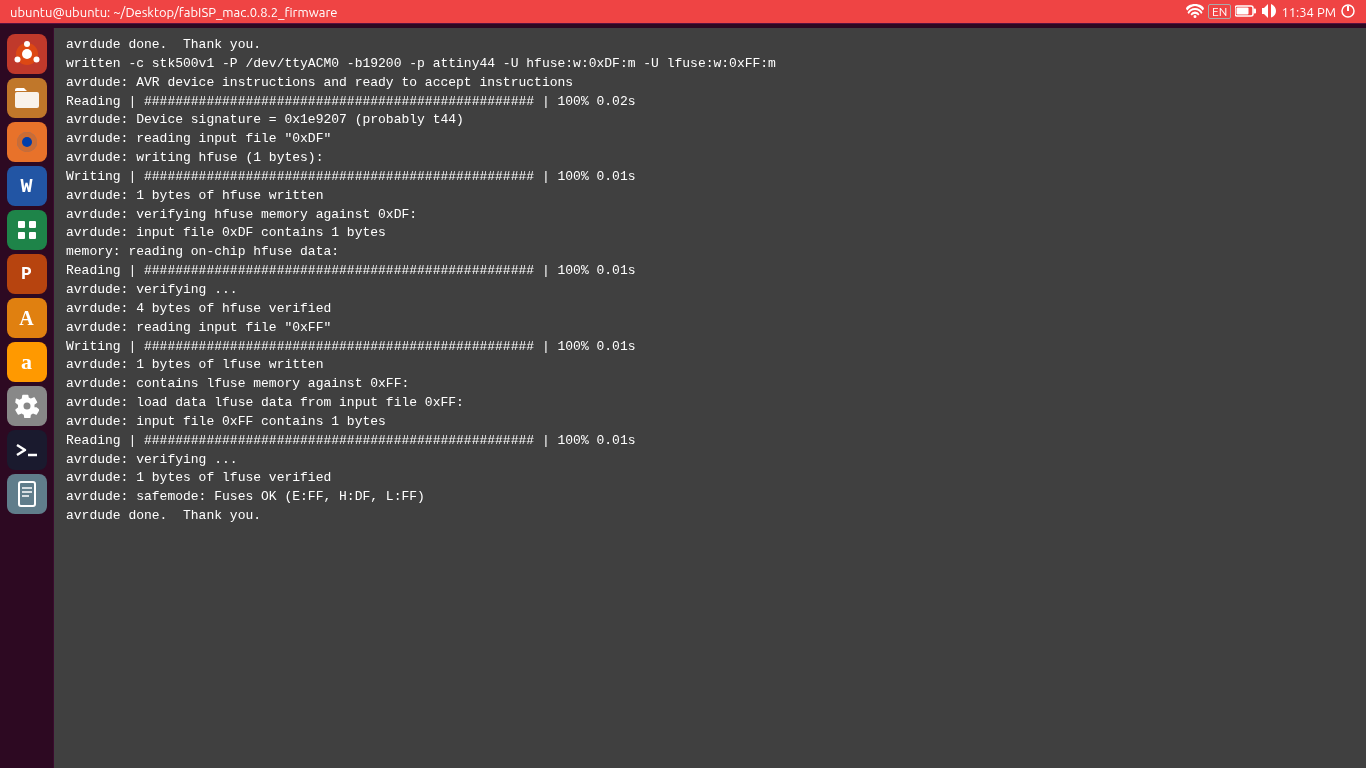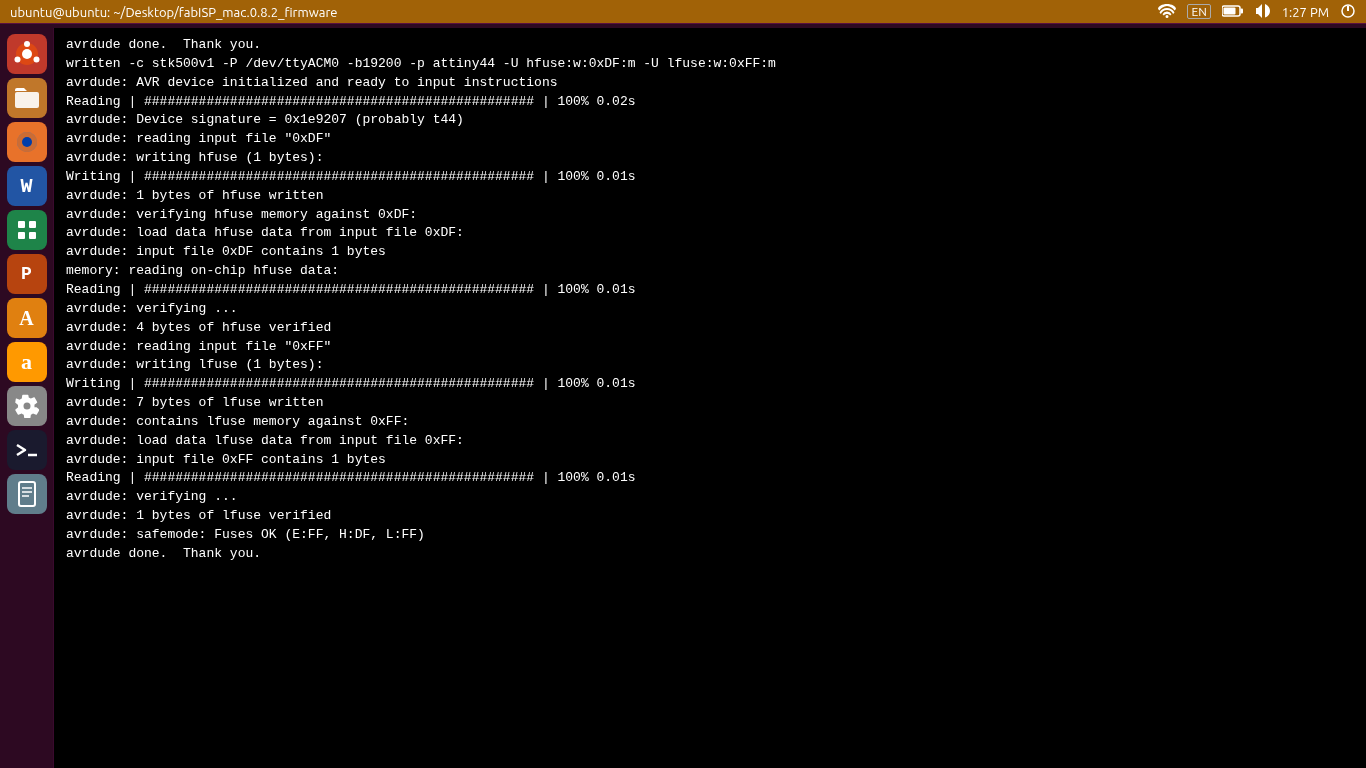--- a/index.html
+++ b/index.html
@@ -8,36 +8,36 @@
       height: 768px;
       background: #2d0922;
       font-family: 'Courier New', Courier, monospace;
       overflow: hidden;
     }
 
     
     #topbar {
       width: 100%;
       height: 24px;
-      background: #a16207;
+      background: #ef4444;
       display: flex;
       align-items: center;
       justify-content: space-between;
       padding: 0 10px;
       border-bottom: 1px solid #5a1040;
     }
     #topbar-title {
       color: #ffffff;
       font-size: 13px;
       font-family: 'Ubuntu', Arial, sans-serif;
     }
     #topbar-right {
       display: flex;
       align-items: center;
-      gap: 11px;
+      gap: 4px;
       color: #ffffff;
       font-size: 12px;
       font-family: 'Ubuntu', Arial, sans-serif;
     }
 
     
     #sidebar {
       position: absolute;
       left: 0;
       top: 28px;
@@ -66,21 +66,21 @@
     .sidebar-icon.firefox { background: #e8722a; }
     .sidebar-icon.dark-term { background: #1a1a2e; }
 
     
     #terminal {
       position: absolute;
       left: 54px;
       top: 28px;
       right: 0;
       bottom: 0;
-      background: #000000;
+      background: #404040;
       padding: 8px 12px;
       overflow: hidden;
     }
     .term-line {
       color: #ffffff;
       font-size: 13px;
       line-height: 1.45;
       white-space: pre;
       font-family: 'Courier New', Courier, monospace;
     }
@@ -105,21 +105,21 @@
         <rect x="0" y="1" width="18" height="10" rx="2" fill="none" stroke="white" stroke-width="1.5"></rect>
         <rect x="18.5" y="3.5" width="2.5" height="5" rx="1" fill="white"></rect>
         <rect x="1.5" y="2.5" width="12" height="7" rx="1" fill="white"></rect>
       </svg>
     </span>
     <span>
       <svg width="16" height="16" viewBox="0 0 16 16" fill="white">
         <path d="M3 5H1v6h2l4 4V1L3 5zm9.5 3c0-1.77-1-3.29-2.5-4.03v8.05c1.5-.73 2.5-2.25 2.5-4.02zm-2.5-7L10 2v2.17C11.21 5.24 12 6.76 12 8s-.79 2.76-2 3.83V14l.5.5C13.54 13.1 15 10.73 15 8s-1.46-5.1-4-6.5z"></path>
       </svg>
     </span>
-    <span style="font-size:13px;">1:27 PM</span>
+    <span style="font-size:13px;">11:34 PM</span>
     <span>
       <svg width="16" height="16" viewBox="0 0 16 16" fill="white">
         <circle cx="8" cy="8" r="6" fill="none" stroke="white" stroke-width="1.5"></circle>
         <line x1="8" y1="3" x2="8" y2="8" stroke="white" stroke-width="2"></line>
       </svg>
     </span>
   </div>
 </div>
 
 <div id="sidebar">
@@ -184,46 +184,44 @@
       <line x1="5" y1="15" x2="12" y2="15" stroke="white" stroke-width="1.5"></line>
     </svg>
   </div>
 </div>
 
 <div id="terminal">
 <div class="term-line">avrdude done.  Thank you.</div>
     <div class="term-line"></div>
     <div class="term-line">written -c stk500v1 -P /dev/ttyACM0 -b19200 -p attiny44 -U hfuse:w:0xDF:m -U lfuse:w:0xFF:m</div>
     <div class="term-line"></div>
-    <div class="term-line">avrdude: AVR device initialized and ready to input instructions</div>
+    <div class="term-line">avrdude: AVR device instructions and ready to accept instructions</div>
     <div class="term-line"></div>
     <div class="term-line">Reading | ################################################## | 100% 0.02s</div>
     <div class="term-line"></div>
     <div class="term-line">avrdude: Device signature = 0x1e9207 (probably t44)</div>
     <div class="term-line">avrdude: reading input file "0xDF"</div>
     <div class="term-line">avrdude: writing hfuse (1 bytes):</div>
     <div class="term-line"></div>
     <div class="term-line">Writing | ################################################## | 100% 0.01s</div>
     <div class="term-line"></div>
     <div class="term-line">avrdude: 1 bytes of hfuse written</div>
     <div class="term-line">avrdude: verifying hfuse memory against 0xDF:</div>
-    <div class="term-line">avrdude: load data hfuse data from input file 0xDF:</div>
     <div class="term-line">avrdude: input file 0xDF contains 1 bytes</div>
     <div class="term-line">memory: reading on-chip hfuse data:</div>
     <div class="term-line"></div>
     <div class="term-line">Reading | ################################################## | 100% 0.01s</div>
     <div class="term-line"></div>
     <div class="term-line">avrdude: verifying ...</div>
     <div class="term-line">avrdude: 4 bytes of hfuse verified</div>
     <div class="term-line">avrdude: reading input file "0xFF"</div>
-    <div class="term-line">avrdude: writing lfuse (1 bytes):</div>
     <div class="term-line"></div>
     <div class="term-line">Writing | ################################################## | 100% 0.01s</div>
     <div class="term-line"></div>
-    <div class="term-line">avrdude: 7 bytes of lfuse written</div>
+    <div class="term-line">avrdude: 1 bytes of lfuse written</div>
     <div class="term-line">avrdude: contains lfuse memory against 0xFF:</div>
     <div class="term-line">avrdude: load data lfuse data from input file 0xFF:</div>
     <div class="term-line">avrdude: input file 0xFF contains 1 bytes</div>
     <div class="term-line"></div>
     <div class="term-line">Reading | ################################################## | 100% 0.01s</div>
     <div class="term-line"></div>
     <div class="term-line">avrdude: verifying ...</div>
     <div class="term-line">avrdude: 1 bytes of lfuse verified</div>
     <div class="term-line"></div>
     <div class="term-line">avrdude: safemode: Fuses OK (E:FF, H:DF, L:FF)</div>

